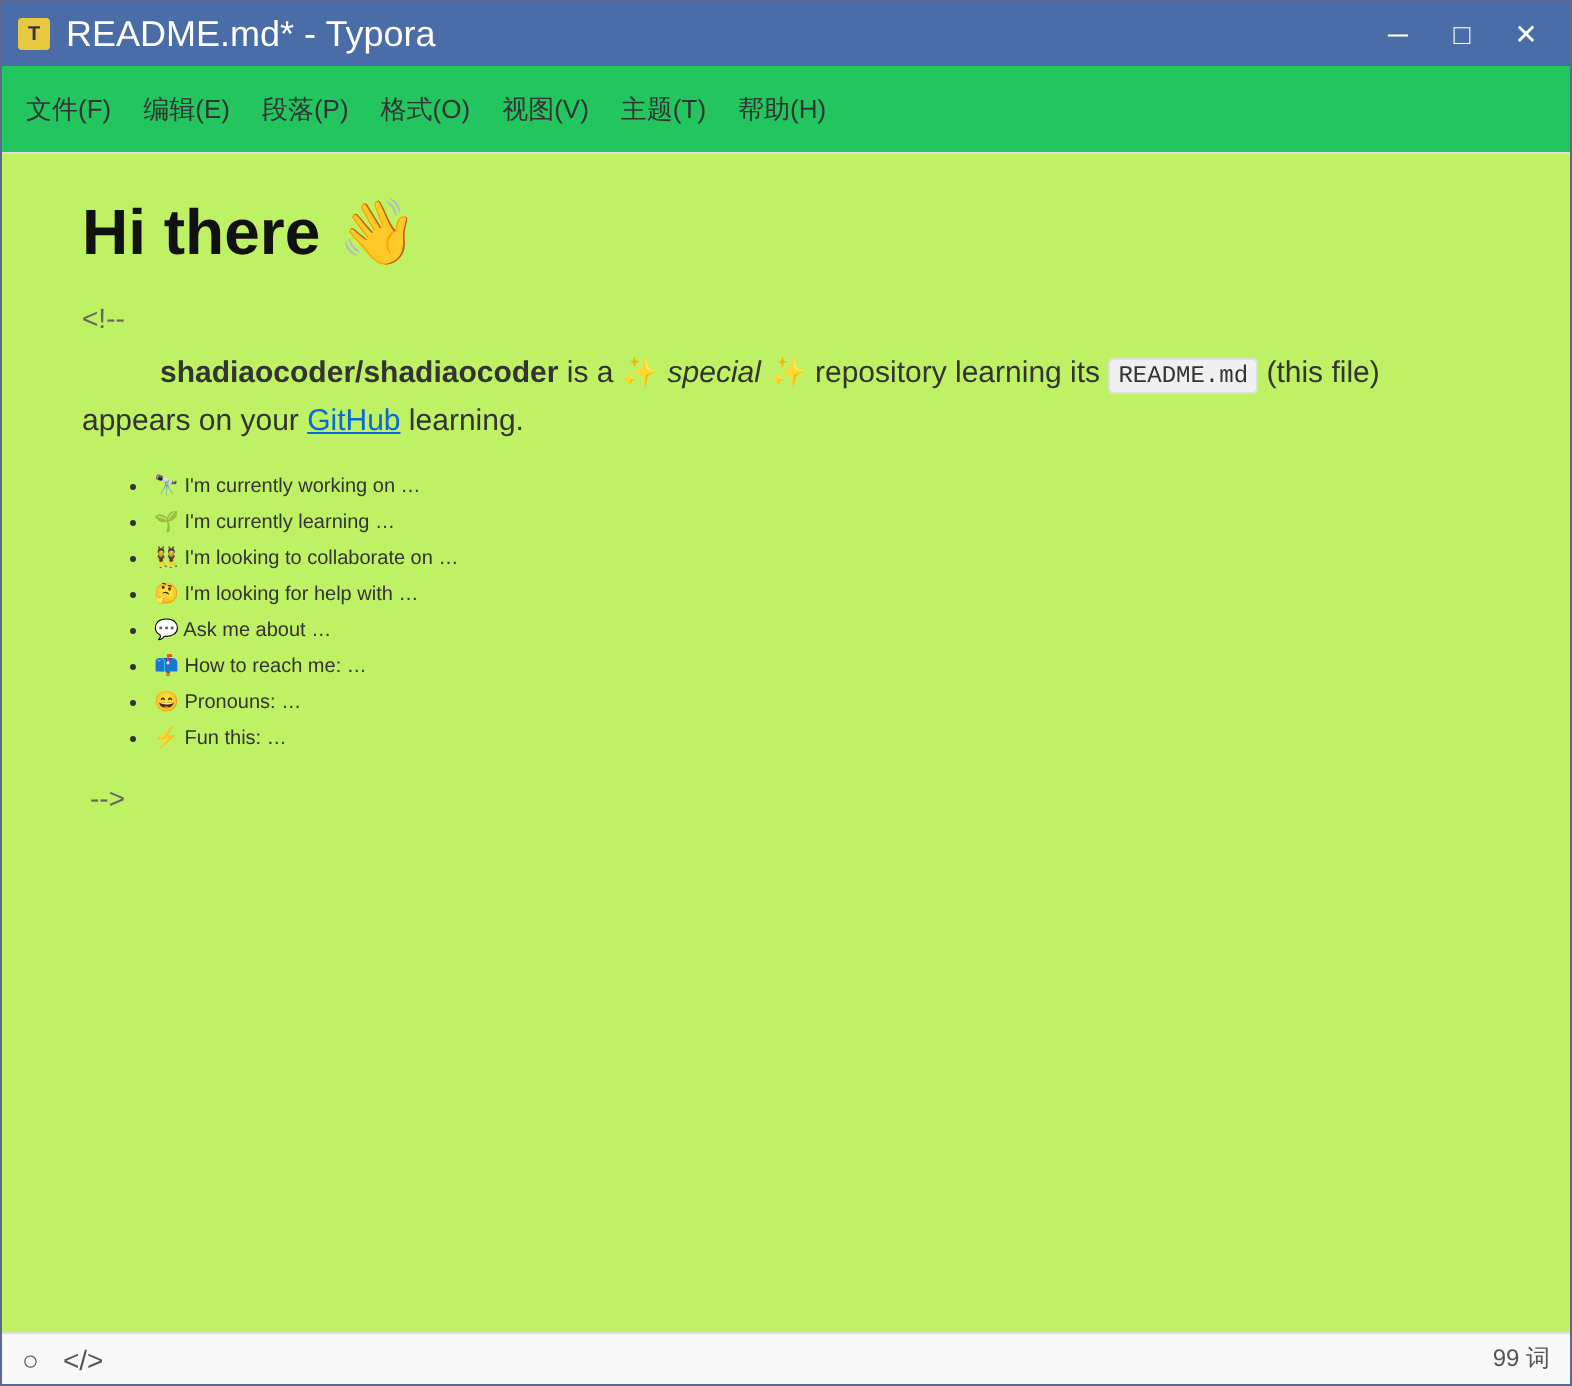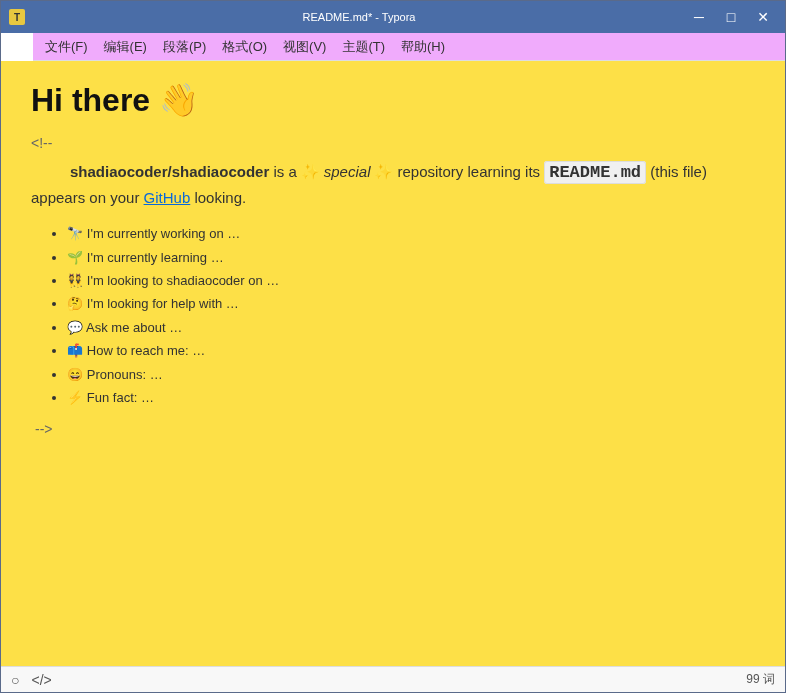--- a/index.html
+++ b/index.html
@@ -33,64 +33,62 @@
       border-radius: 2px;
       display: flex;
       align-items: center;
       justify-content: center;
       font-size: 10px;
       color: #333;
       font-weight: bold;
     }
     .title-bar-text {
       flex: 1;
-      font-size: 11px;
-      text-align: center;
+      font-size: 18px;
     }
     .title-bar-controls {
       display: flex;
       gap: 4px;
     }
     .tb-btn {
       width: 28px;
       height: 22px;
       background: transparent;
       border: none;
       color: #fff;
       font-size: 14px;
       cursor: pointer;
       display: flex;
       align-items: center;
       justify-content: center;
     }
 
     
     .menu-bar {
-      background: #f0abfc;
+      background: #22c55e;
       border-bottom: 1px solid #ddd;
-      height: 28px;
+      height: 44px;
       display: flex;
       align-items: center;
       padding: 0 4px;
       font-size: 13px;
       color: #333;
-      margin-left: 32px;
     }
     .menu-item {
       padding: 3px 8px;
       cursor: pointer;
       border-radius: 3px;
     }
 
     
     .content-area {
       flex: 1;
       overflow-y: auto;
-      padding: 20px 30px;
-      background: #fde047;
+      padding: 20px 40px;
+      background: #bef264;
     }
 
     
     .md-h1 {
       font-size: 2em;
       font-weight: bold;
       margin-bottom: 16px;
       color: #111;
     }
 
@@ -114,36 +112,35 @@
     .md-italic {
       font-style: italic;
     }
 
     .md-code-inline {
       font-family: "Courier New", Courier, monospace;
       background: #f0f0f0;
       border: 1px solid #ddd;
       border-radius: 3px;
       padding: 1px 4px;
-      font-size: 17px;
-      font-weight: bold;
+      font-size: 12px;
     }
 
     .md-link {
       color: #0969da;
       cursor: pointer;
     }
 
     .md-list {
       list-style: disc;
       padding-left: 36px;
       margin-bottom: 12px;
     }
     .md-list li {
-      font-size: 13px;
+      font-size: 10px;
       line-height: 1.8;
       color: #333;
     }
 
     .md-close-comment {
       color: #666;
       font-size: 14px;
       margin-top: 4px;
       margin-left: 4px;
     }
@@ -190,33 +187,33 @@
     <span class="menu-item">帮助(H)</span>
   </div>
 
   <div class="content-area">
 
     <h1 class="md-h1">Hi there 👋</h1>
 
     <p class="md-comment">&lt;!--</p>
 
     <p class="md-paragraph">
-      <span class="md-bold" style="cursor:pointer;margin-left:39px;">shadiaocoder/shadiaocoder</span><span> is a ✨ </span><span class="md-italic">special</span><span> ✨ repository learning its </span><code class="md-code-inline">README.md</code><span> (this file) appears on your </span><a class="md-link" href="#">GitHub</a><span> looking.</span>
+      <span class="md-bold" style="cursor:pointer;margin-left:39px;">shadiaocoder/shadiaocoder</span><span> is a ✨ </span><span class="md-italic">special</span><span> ✨ repository learning its </span><code class="md-code-inline">README.md</code><span> (this file) appears on your </span><a class="md-link" href="#">GitHub</a><span> learning.</span>
     </p>
 
 
     <ul class="md-list">
       <li class="list-item">🔭 I'm currently working on …</li>
       <li class="list-item">🌱 I'm currently learning …</li>
-      <li class="list-item">👯 I'm looking to shadiaocoder on …</li>
+      <li class="list-item">👯 I'm looking to collaborate on …</li>
       <li class="list-item">🤔 I'm looking for help with …</li>
       <li class="list-item">💬 Ask me about …</li>
       <li class="list-item">📫 How to reach me: …</li>
       <li class="list-item">😄 Pronouns: …</li>
-      <li class="list-item">⚡ Fun fact: …</li>
+      <li class="list-item">⚡ Fun this: …</li>
     </ul>
 
     <p class="md-close-comment">--&gt;</p>
   </div>
 
   <div class="status-bar">
     <div class="status-left">
       <span class="status-icon">○</span>
       <span class="status-icon" style="cursor:pointer;">&lt;/&gt;</span>
     </div>

